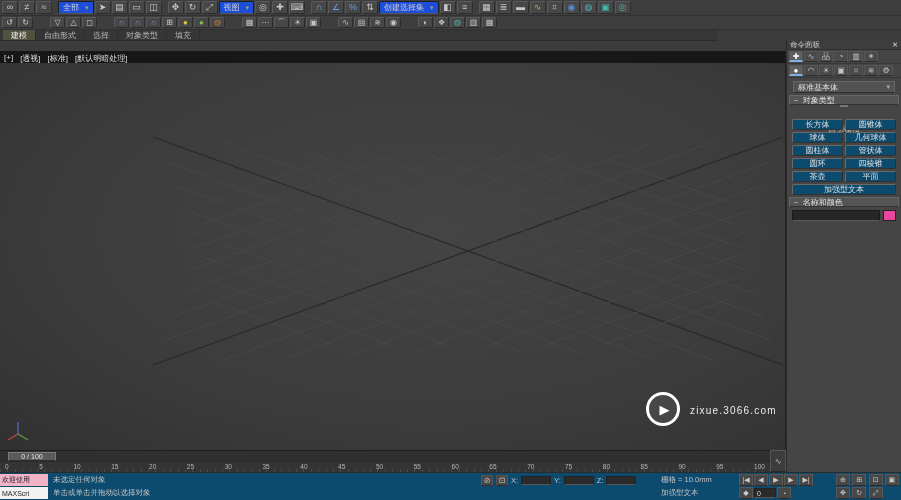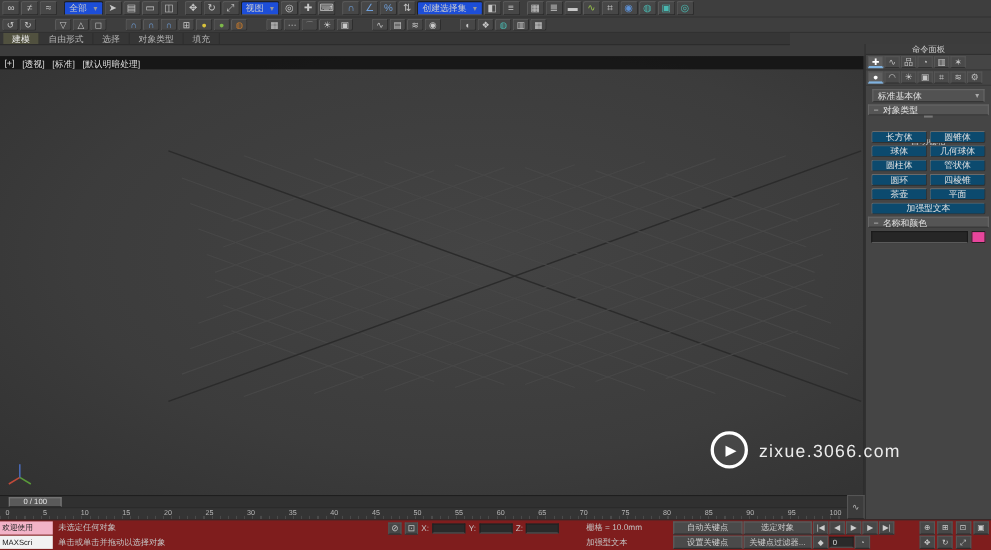--- a/index.html
+++ b/index.html
@@ -42,27 +42,27 @@
   #vp-labels{position:absolute;top:2px;left:4px;display:flex;gap:7px;font-size:8px;color:#ddd;z-index:3;}
   .vplabel{cursor:default;}
   #grid-svg{position:absolute;top:0;left:0;}
   #axis-tripod{position:absolute;left:5px;bottom:8px;}
   #watermark{position:absolute;left:646px;top:392px;display:flex;align-items:center;gap:10px;z-index:60;}
   .wm-logo{width:34px;height:34px;border:3px solid #fff;border-radius:50%;flex:none;
       display:flex;align-items:center;justify-content:center;color:#fff;font-size:13px;
       padding-left:3px;background:rgba(255,255,255,0.07);}
   .wm-title{font-size:28px;font-weight:bold;color:#fff;letter-spacing:3px;line-height:1;
       text-shadow:0 1px 3px rgba(0,0,0,.5);}
-  .wm-url{font-size:16px;color:#ececec;letter-spacing:1.2px;text-align:right;margin-top:3px;}
+  .wm-url{font-size:10px;color:#ececec;letter-spacing:1.2px;text-align:right;margin-top:3px;}
 
   
   #command-panel{position:absolute;top:40px;left:786px;width:115px;height:432px;background:#454545;
       border-left:1px solid #2a2a2a;font-size:8px;}
   #cp-header{height:10px;display:flex;align-items:center;justify-content:space-between;
-      padding:0 3px;background:#3d3d3d;border-bottom:1px solid #303030;font-size:7.5px;color:#ccc;flex-direction:column;}
+      padding:0 3px;background:#3d3d3d;border-bottom:1px solid #303030;font-size:7.5px;color:#ccc;}
   #cp-close{color:#ddd;font-size:7px;cursor:default;}
   .cp-iconrow{display:flex;gap:1px;padding:1px 2px;border-bottom:1px solid #383838;}
   .cptab{width:14px;height:11px;display:flex;align-items:center;justify-content:center;
       font-size:8px;color:#c4c4c4;background:#4a4a4a;border:1px solid #565656;border-bottom-color:#2f2f2f;}
   .cptab.active{background:#5f5f5f;color:#fff;border-bottom:2px solid #7fb2e0;}
   .cpdrop{margin:3px 6px 2px 6px;height:12px;background:#525252;border:1px solid #666;
       border-bottom-color:#2f2f2f;display:flex;align-items:center;justify-content:space-between;
       padding:0 4px;color:#e0e0e0;}
   .cpdrop .car{font-size:7px;color:#aaa;}
   .rollout{height:10px;margin:2px 2px 0 2px;background:#555;border:1px solid #666;
@@ -89,21 +89,21 @@
       border-top:1px solid #2a2a2a;display:flex;justify-content:space-between;
       padding:0 5px;font-size:6.5px;color:#b5b5b5;
       background-image:repeating-linear-gradient(90deg,#4a4a4a 0 1px,transparent 1px 7.4px);
       background-size:100% 3px;background-position:0 100%;background-repeat:no-repeat;}
   .tick{line-height:10px;}
   #mini-curve{position:absolute;top:450px;left:770px;width:16px;height:22px;background:#3c3c3c;
       border:1px solid #555;border-bottom-color:#2a2a2a;display:flex;align-items:center;
       justify-content:center;font-size:8px;color:#bbb;}
 
   
-  #statusbar{position:absolute;top:472px;left:0;width:901px;height:28px;background:#7f1d1d;
+  #statusbar{position:absolute;top:472px;left:0;width:901px;height:28px;background:#0c4a6e;
       border-top:1px solid #2b2b2b;display:flex;font-size:7.5px;align-items:stretch;}
   .sb-col{display:flex;flex-direction:column;justify-content:space-between;padding:1px 0;}
   #sb-listener{width:48px;flex:none;}
   .mrow{height:12px;display:flex;align-items:center;padding-left:2px;font-size:7px;color:#222;
       overflow:hidden;white-space:nowrap;}
   #mrow-macro{background:#f2b3c7;}
   #mrow-script{background:#f2f2f2;}
   #sb-prompts{flex:1;min-width:150px;padding-left:5px;}
   .srow{height:12px;display:flex;align-items:center;gap:3px;color:#c4c4c4;white-space:nowrap;}
   .sicon{width:12px;height:11px;display:flex;align-items:center;justify-content:center;
@@ -640,26 +640,20 @@
           <span class="cfield"></span>
         <span>Z:</span>
           <span class="cfield"></span>
       </div>
       <div class="srow"></div>
     </div>
     <div class="sb-col" style="width:78px">
       <div class="srow">栅格 = 10.0mm</div>
       <div class="srow">加强型文本</div>
     </div>
-    <div id="sb-anim">
-      <div class="abtn">自动关键点</div>
-      <div class="abtn">选定对象</div>
-      <div class="abtn">设置关键点</div>
-      <div class="abtn">关键点过滤器...</div>
-    </div>
     <div class="sb-col" id="sb-playback">
       <div class="rowflex">
 
           <span class="pbtn">|◀</span>
 
           <span class="pbtn">◀</span>
 
           <span class="pbtn">▶</span>
 
           <span class="pbtn">▶</span>

